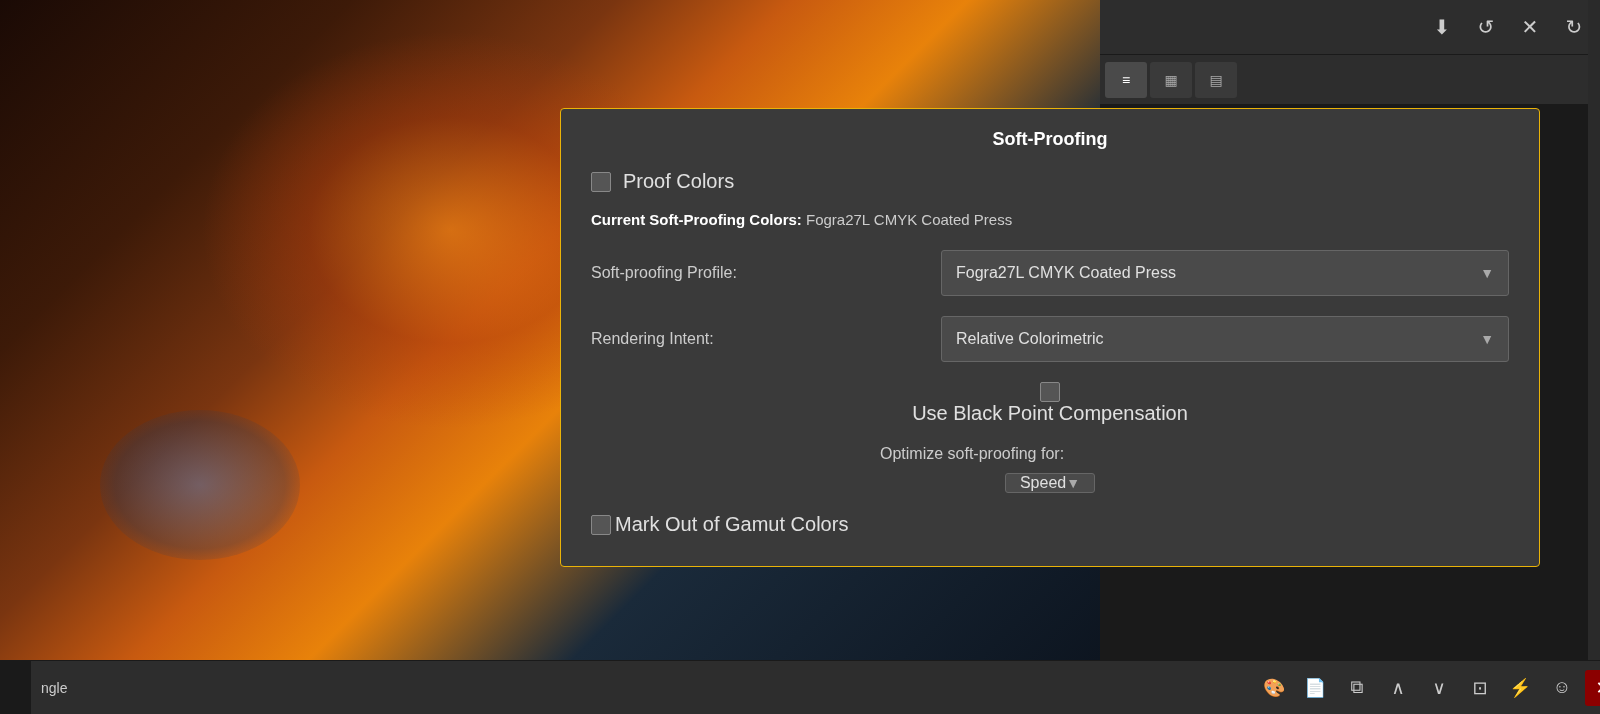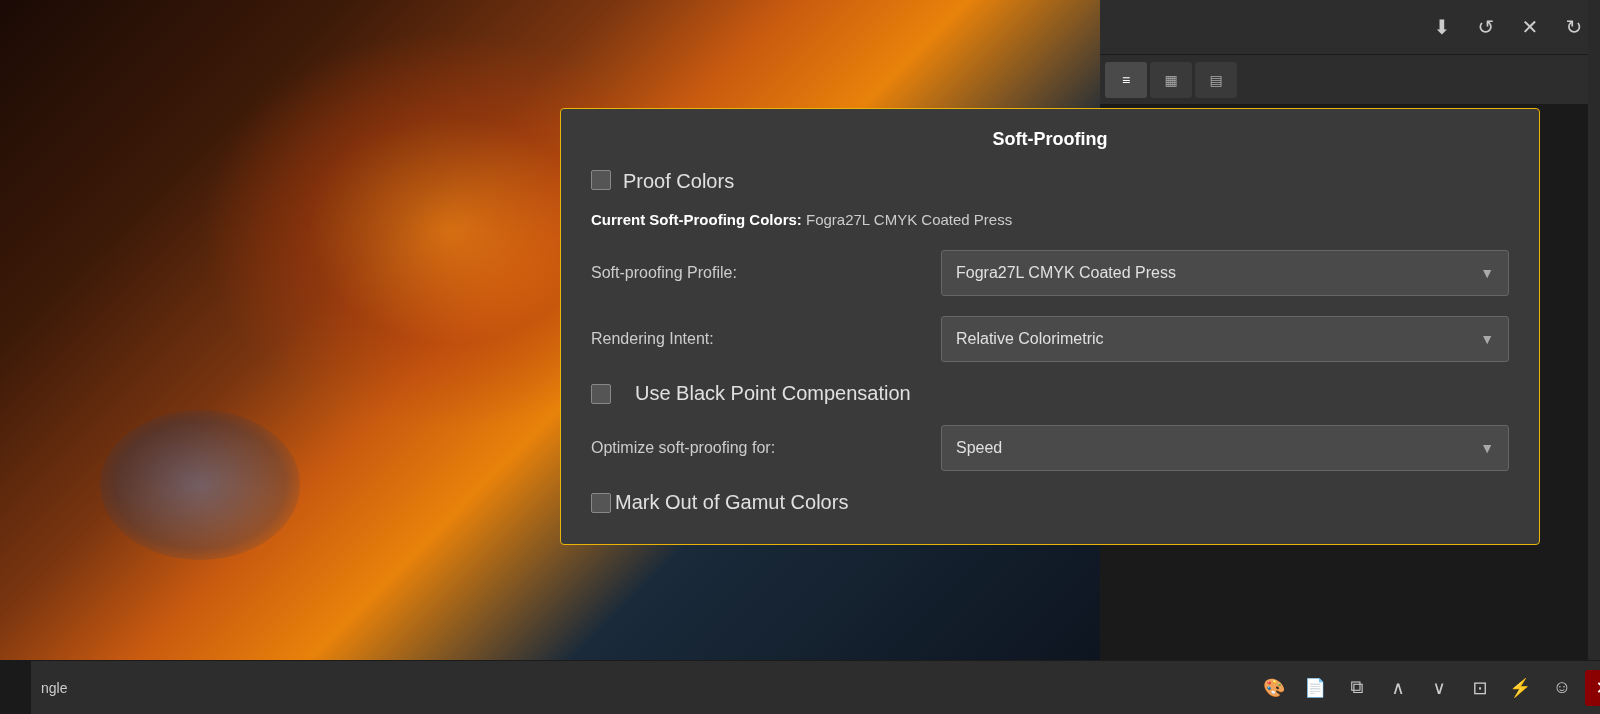--- a/index.html
+++ b/index.html
@@ -134,21 +134,21 @@
     .panel-title {
       font-size: 18px;
       font-weight: bold;
       color: #ffffff;
       text-align: center;
       margin-bottom: 20px;
     }
 
     .proof-colors-row {
       display: flex;
-      align-items: flex-start;
+      align-items: center;
       gap: 12px;
       margin-bottom: 18px;
     }
 
     .checkbox {
       width: 20px;
       height: 20px;
       background: #555;
       border: 1px solid #888;
       border-radius: 2px;
@@ -202,30 +202,32 @@
     }
 
     .form-select .dropdown-arrow {
       font-size: 14px;
       color: #aaa;
     }
 
     .checkbox-row {
       display: flex;
       align-items: center;
-      gap: 24px;
+      gap: 0;
       margin-bottom: 20px;
       margin-left: 0;
+      flex-direction: column;
     }
 
     .optimize-row {
       display: flex;
       align-items: center;
       margin-bottom: 20px;
       gap: 10px;
+      flex-direction: column;
     }
 
     .gamut-row {
       display: flex;
       align-items: center;
       gap: 4px;
     }
 
     
     .bottom-bar {

